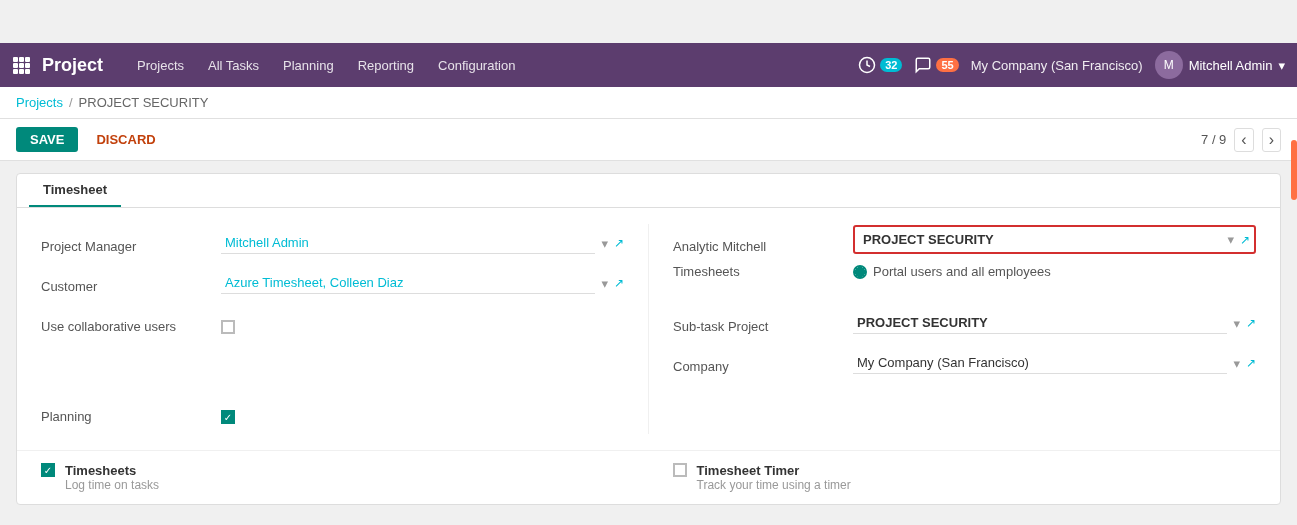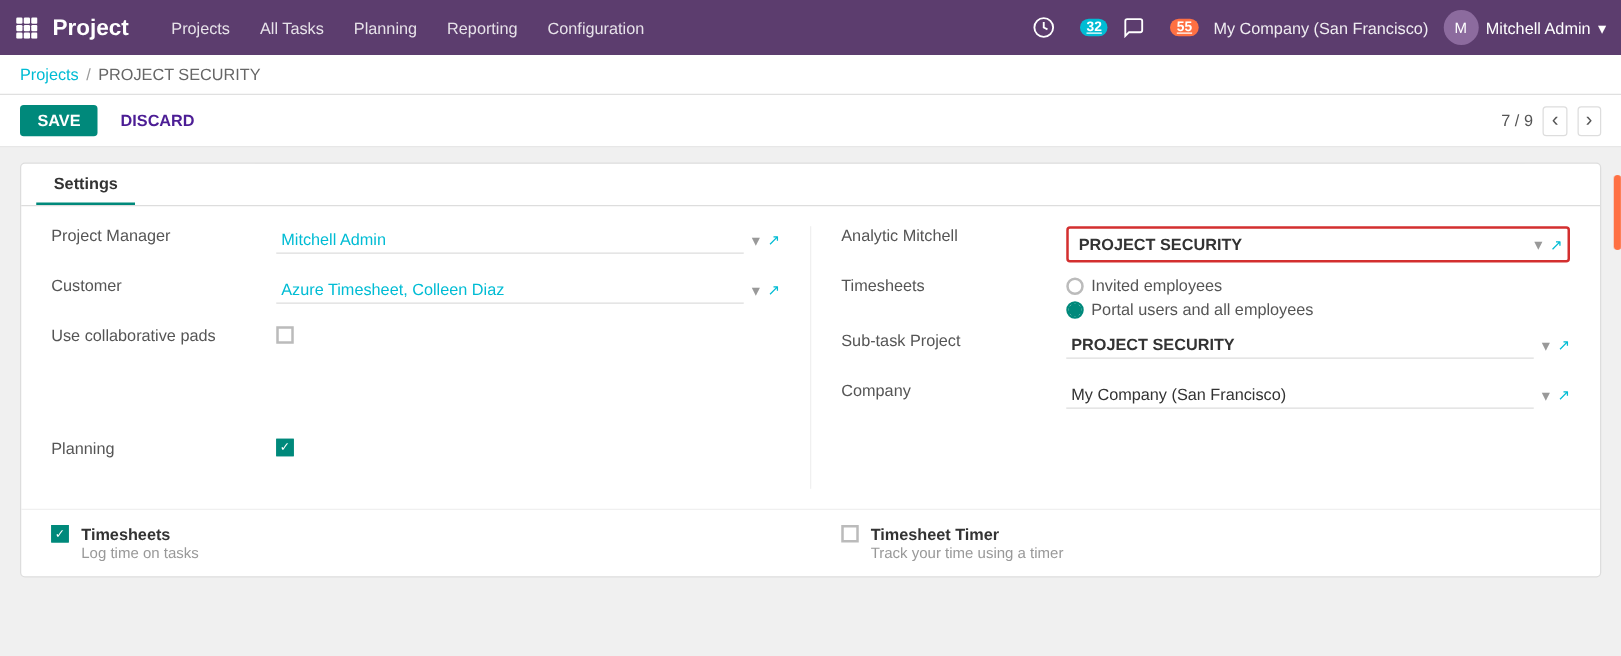--- a/index.html
+++ b/index.html
@@ -7,20 +7,21 @@
 
     
     .topnav {
       background: #5c3d6e;
       color: #fff;
       display: flex;
       align-items: center;
       height: 44px;
       padding: 0 12px;
       gap: 0;
+      margin-top: 43px;
     }
     .topnav-grid-icon {
       margin-right: 12px;
       cursor: pointer;
       display: flex;
       align-items: center;
     }
     .topnav-app-title {
       font-size: 18px;
       font-weight: 600;
@@ -40,25 +41,24 @@
       font-size: 13px;
     }
     .topnav-right {
       display: flex;
       align-items: center;
       gap: 12px;
     }
     .topnav-badge {
       display: flex;
       align-items: center;
-      gap: 20px;
-      cursor: pointer;
-      color: #fff;
-      font-size: 13px;
-      text-decoration: underline;
+      gap: 4px;
+      cursor: pointer;
+      color: #fff;
+      font-size: 13px;
     }
     .badge-count {
       background: #00bcd4;
       color: #fff;
       border-radius: 10px;
       padding: 1px 5px;
       font-size: 11px;
       font-weight: bold;
     }
     .badge-count.orange { background: #ff7043; }
@@ -122,21 +122,21 @@
       border: none;
       padding: 5px 14px;
       border-radius: 3px;
       cursor: pointer;
       font-size: 13px;
       font-weight: 600;
       margin-right: 8px;
     }
     .btn-discard {
       background: transparent;
-      color: #4c1d95;
+      color: #c2410c;
       border: none;
       padding: 5px 10px;
       cursor: pointer;
       font-size: 13px;
       font-weight: 600;
     }
     .pagination {
       margin-left: auto;
       display: flex;
       align-items: center;
@@ -195,21 +195,21 @@
       padding: 0 24px;
       border-right: 1px solid #f0f0f0;
     }
     .form-right {
       flex: 1;
       padding: 0 24px;
     }
 
     .form-row {
       display: flex;
-      align-items: flex-start;
+      align-items: flex-end;
       margin-bottom: 10px;
       min-height: 30px;
     }
     .form-label {
       width: 180px;
       color: #555;
       font-size: 13px;
       font-weight: 500;
       flex-shrink: 0;
     }
@@ -393,21 +393,21 @@
     <span>7 / 9</span>
     <span class="pag-arrow">‹</span>
     <span class="pag-arrow">›</span>
   </div>
 </div>
 
 <div class="main-content">
   <div class="card">
 
     <div class="tabs">
-      <div class="tab active">Settings</div>
+      <div class="tab active">Timesheet</div>
     </div>
 
     <div class="form-body">
 
       <div class="form-left">
 
         <div class="form-row">
           <span class="form-label">Project Manager</span>
           <div class="form-value">
             <span class="form-input-fake">Mitchell Admin</span>
@@ -419,21 +419,21 @@
         <div class="form-row">
           <span class="form-label">Customer</span>
           <div class="form-value">
             <span class="form-input-fake">Azure Timesheet, Colleen Diaz</span>
             <span class="icon-dropdown">▾</span>
             <span class="icon-external">↗</span>
           </div>
         </div>
 
         <div class="form-row">
-          <span class="form-label">Use collaborative pads</span>
+          <span class="form-label">Use collaborative users</span>
           <div class="form-value">
             <span class="checkbox-fake"></span>
           </div>
         </div>
 
         <div class="form-row" style="margin-top: 60px;">
           <span class="form-label">Planning</span>
           <div class="form-value">
             <span class="checkbox-fake checked">✓</span>
           </div>
@@ -449,24 +449,20 @@
             <span class="form-input-fake" style="color:#333; font-weight:600;">PROJECT SECURITY</span>
             <span class="icon-dropdown">▾</span>
             <span class="icon-external">↗</span>
           </div>
         </div>
 
         <div class="form-row" style="align-items: flex-start;">
           <span class="form-label">Timesheets</span>
           <div class="radio-group">
             <div class="radio-row">
-              <span class="radio-circle"></span>
-              <span>Invited employees</span>
-            </div>
-            <div class="radio-row">
               <span class="radio-circle checked"></span>
               <span>Portal users and all employees</span>
             </div>
           </div>
         </div>
 
         <div class="form-row" style="margin-top: 8px;">
           <span class="form-label">Sub-task Project</span>
           <div class="form-value">
             <span class="form-input-fake" style="color:#333; font-weight:600;">PROJECT SECURITY</span>

